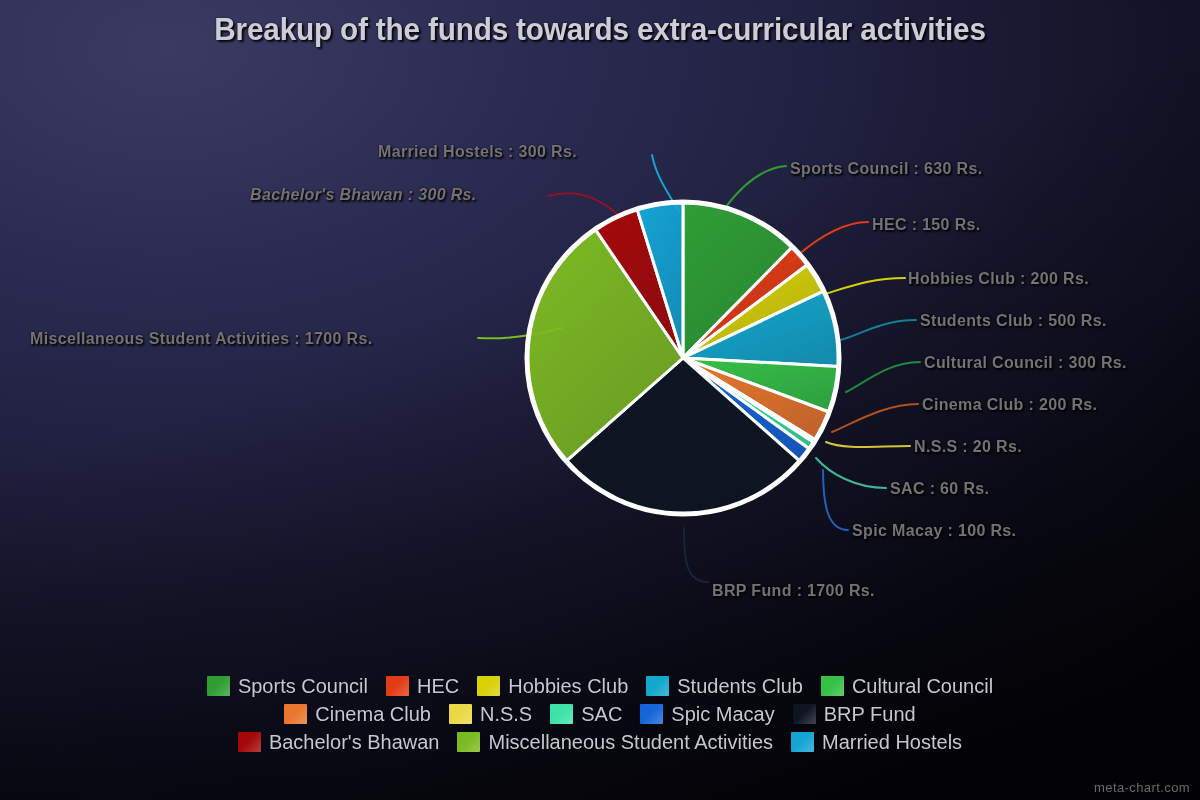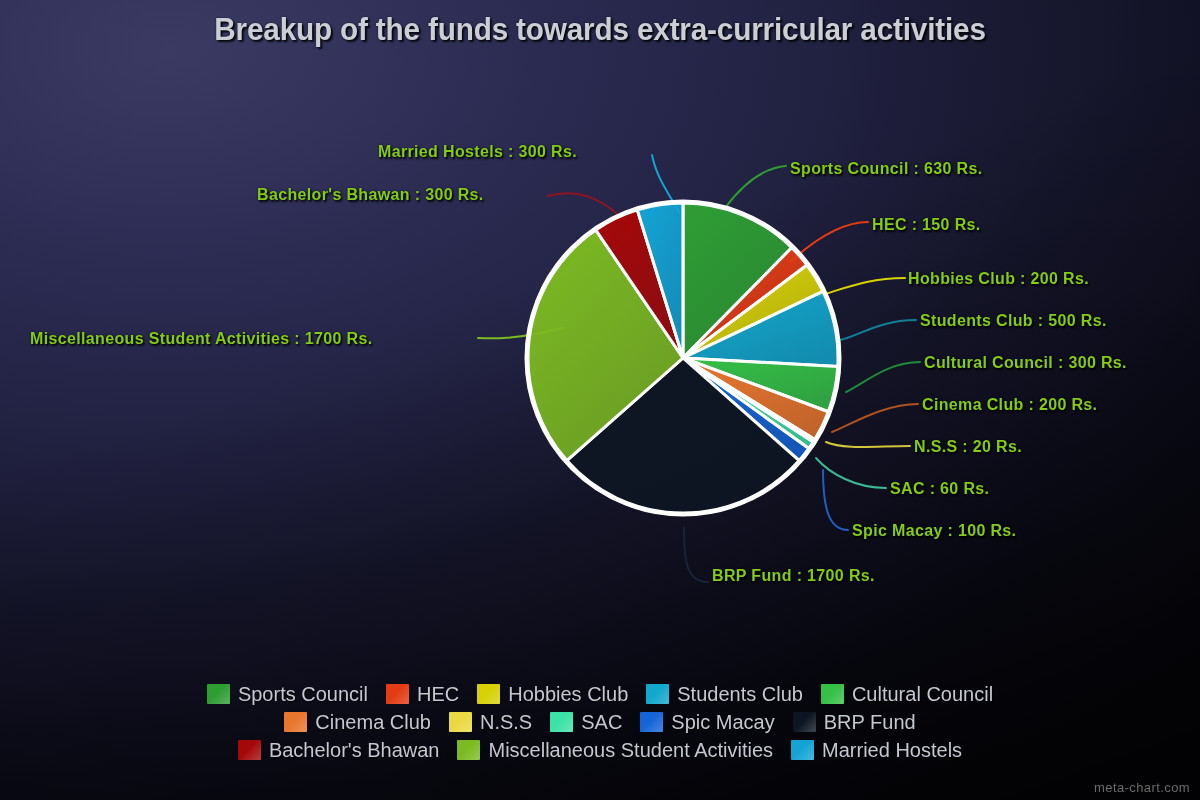--- a/index.html
+++ b/index.html
@@ -28,27 +28,27 @@
     font-size:31px;font-weight:bold;color:#ccced6;letter-spacing:-0.2px;
     text-shadow:2px 2px 2px rgba(0,0,0,0.85), 0 0 2px rgba(0,0,0,0.6);
     font-stretch:condensed;
     transform:scaleX(0.96);transform-origin:center;
   }
 
   svg#pie{position:absolute;left:0;top:0;width:1200px;height:800px;}
 
   .callout{
     position:absolute;
-    font-size:16px;font-weight:bold;color:#84cc16;
+    font-size:16px;font-weight:bold;color:#737373;
     text-shadow:1.5px 1.5px 2px rgba(0,0,0,0.9), 0 0 2px rgba(0,0,0,0.7);
     white-space:nowrap;letter-spacing:0.35px;
   }
 
   #legend{
-    position:absolute;left:0;top:672px;width:1200px;margin-top:8px;
+    position:absolute;left:0;top:672px;width:1200px;
   }
   .legend-row{
     display:flex;justify-content:center;align-items:center;
     height:28px;gap:0px;
   }
   .legend-item{display:flex;align-items:center;margin:0 9px;}
   .swatch{
     width:23px;height:20px;display:inline-block;margin-right:8px;
     border-radius:1px;
   }
@@ -154,31 +154,31 @@
         <path d="M 683 358 L 799.22 460.56 A 155 155 0 0 1 566.78 460.56 Z" fill="url(#g9)" stroke="#ffffff" stroke-width="3" stroke-linejoin="round"></path>
         <path d="M 683 358 L 566.78 460.56 A 155 155 0 0 1 595.69 229.93 Z" fill="url(#g10)" stroke="#ffffff" stroke-width="3" stroke-linejoin="round"></path>
         <path d="M 683 358 L 595.69 229.93 A 155 155 0 0 1 637.31 209.89 Z" fill="url(#g11)" stroke="#ffffff" stroke-width="3" stroke-linejoin="round"></path>
         <path d="M 683 358 L 637.31 209.89 A 155 155 0 0 1 683.00 203.00 Z" fill="url(#g12)" stroke="#ffffff" stroke-width="3" stroke-linejoin="round"></path>
         <circle cx="683" cy="358" r="157" fill="none" stroke="#ffffff" stroke-width="3"></circle>
       </g>
   </svg>
 
   <div id="callouts">
       <div class="callout" style="left: 378px; top: 143px;">Married Hostels : 300 Rs.</div>
-      <div class="callout" style="left: 257px; top: 186px;">Bachelor's Bhawan : 300 Rs.</div>
+      <div class="callout" style="left: 250px; top: 186px; font-style: italic;">Bachelor's Bhawan : 300 Rs.</div>
       <div class="callout" style="left: 790px; top: 160px;">Sports Council : 630 Rs.</div>
       <div class="callout" style="left: 872px; top: 216px;">HEC : 150 Rs.</div>
       <div class="callout" style="left: 908px; top: 270px;">Hobbies Club : 200 Rs.</div>
       <div class="callout" style="left: 920px; top: 312px;">Students Club : 500 Rs.</div>
       <div class="callout" style="left: 924px; top: 354px;">Cultural Council : 300 Rs.</div>
       <div class="callout" style="left: 922px; top: 396px;">Cinema Club : 200 Rs.</div>
       <div class="callout" style="left: 914px; top: 438px;">N.S.S : 20 Rs.</div>
       <div class="callout" style="left: 890px; top: 480px;">SAC : 60 Rs.</div>
       <div class="callout" style="left: 852px; top: 522px;">Spic Macay : 100 Rs.</div>
-      <div class="callout" style="left: 712px; top: 567px;">BRP Fund : 1700 Rs.</div>
+      <div class="callout" style="left: 712px; top: 582px;">BRP Fund : 1700 Rs.</div>
       <div class="callout" style="left: 30px; top: 330px;">Miscellaneous Student Activities : 1700 Rs.</div>
     </div>
 
   <div id="legend">
       <div class="legend-row">
         <div class="legend-item">
           <span class="swatch" style="background: linear-gradient(135deg, rgb(46, 158, 51) 0%, rgb(46, 158, 51) 45%, rgba(255, 255, 255, 0.22) 100%), rgb(46, 158, 51);"></span>
           <span class="legend-label">Sports Council</span>
         </div>
         <div class="legend-item">

